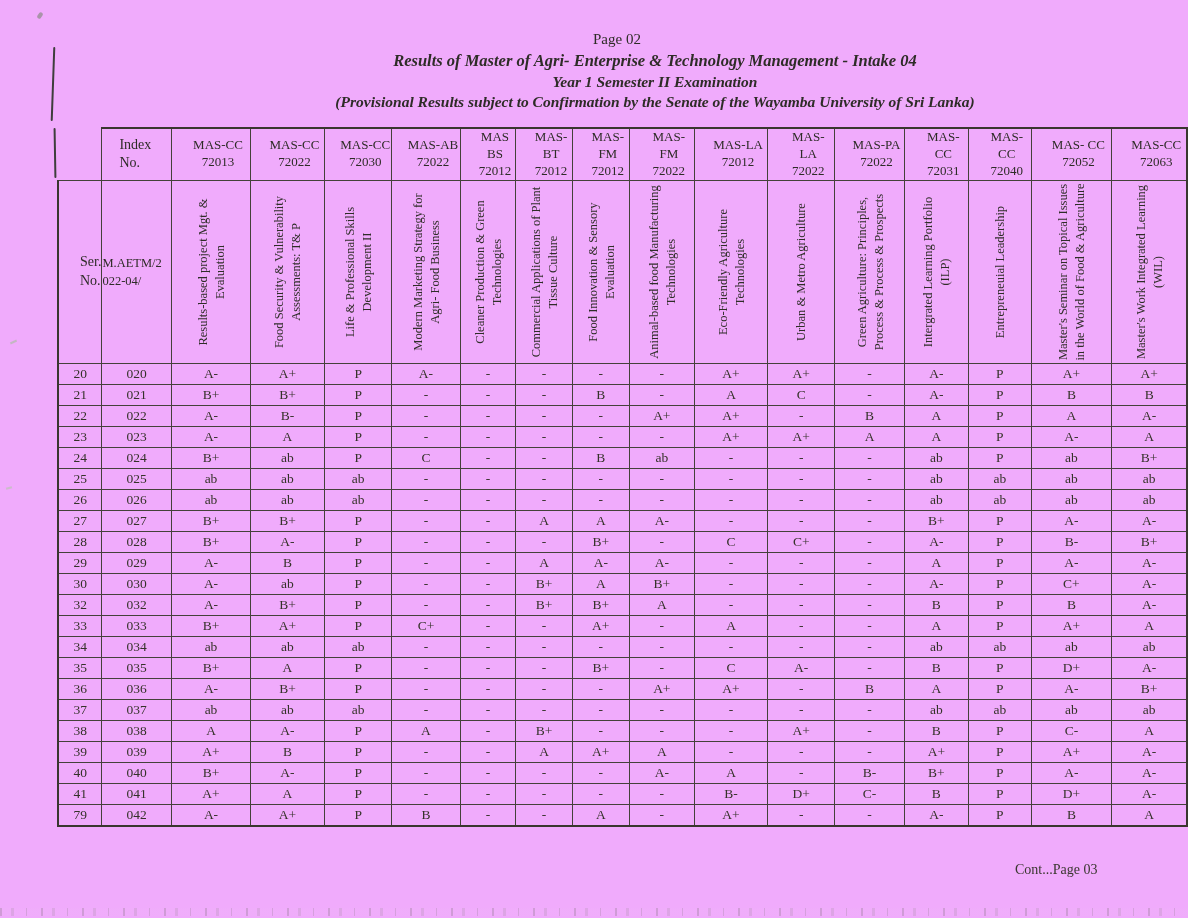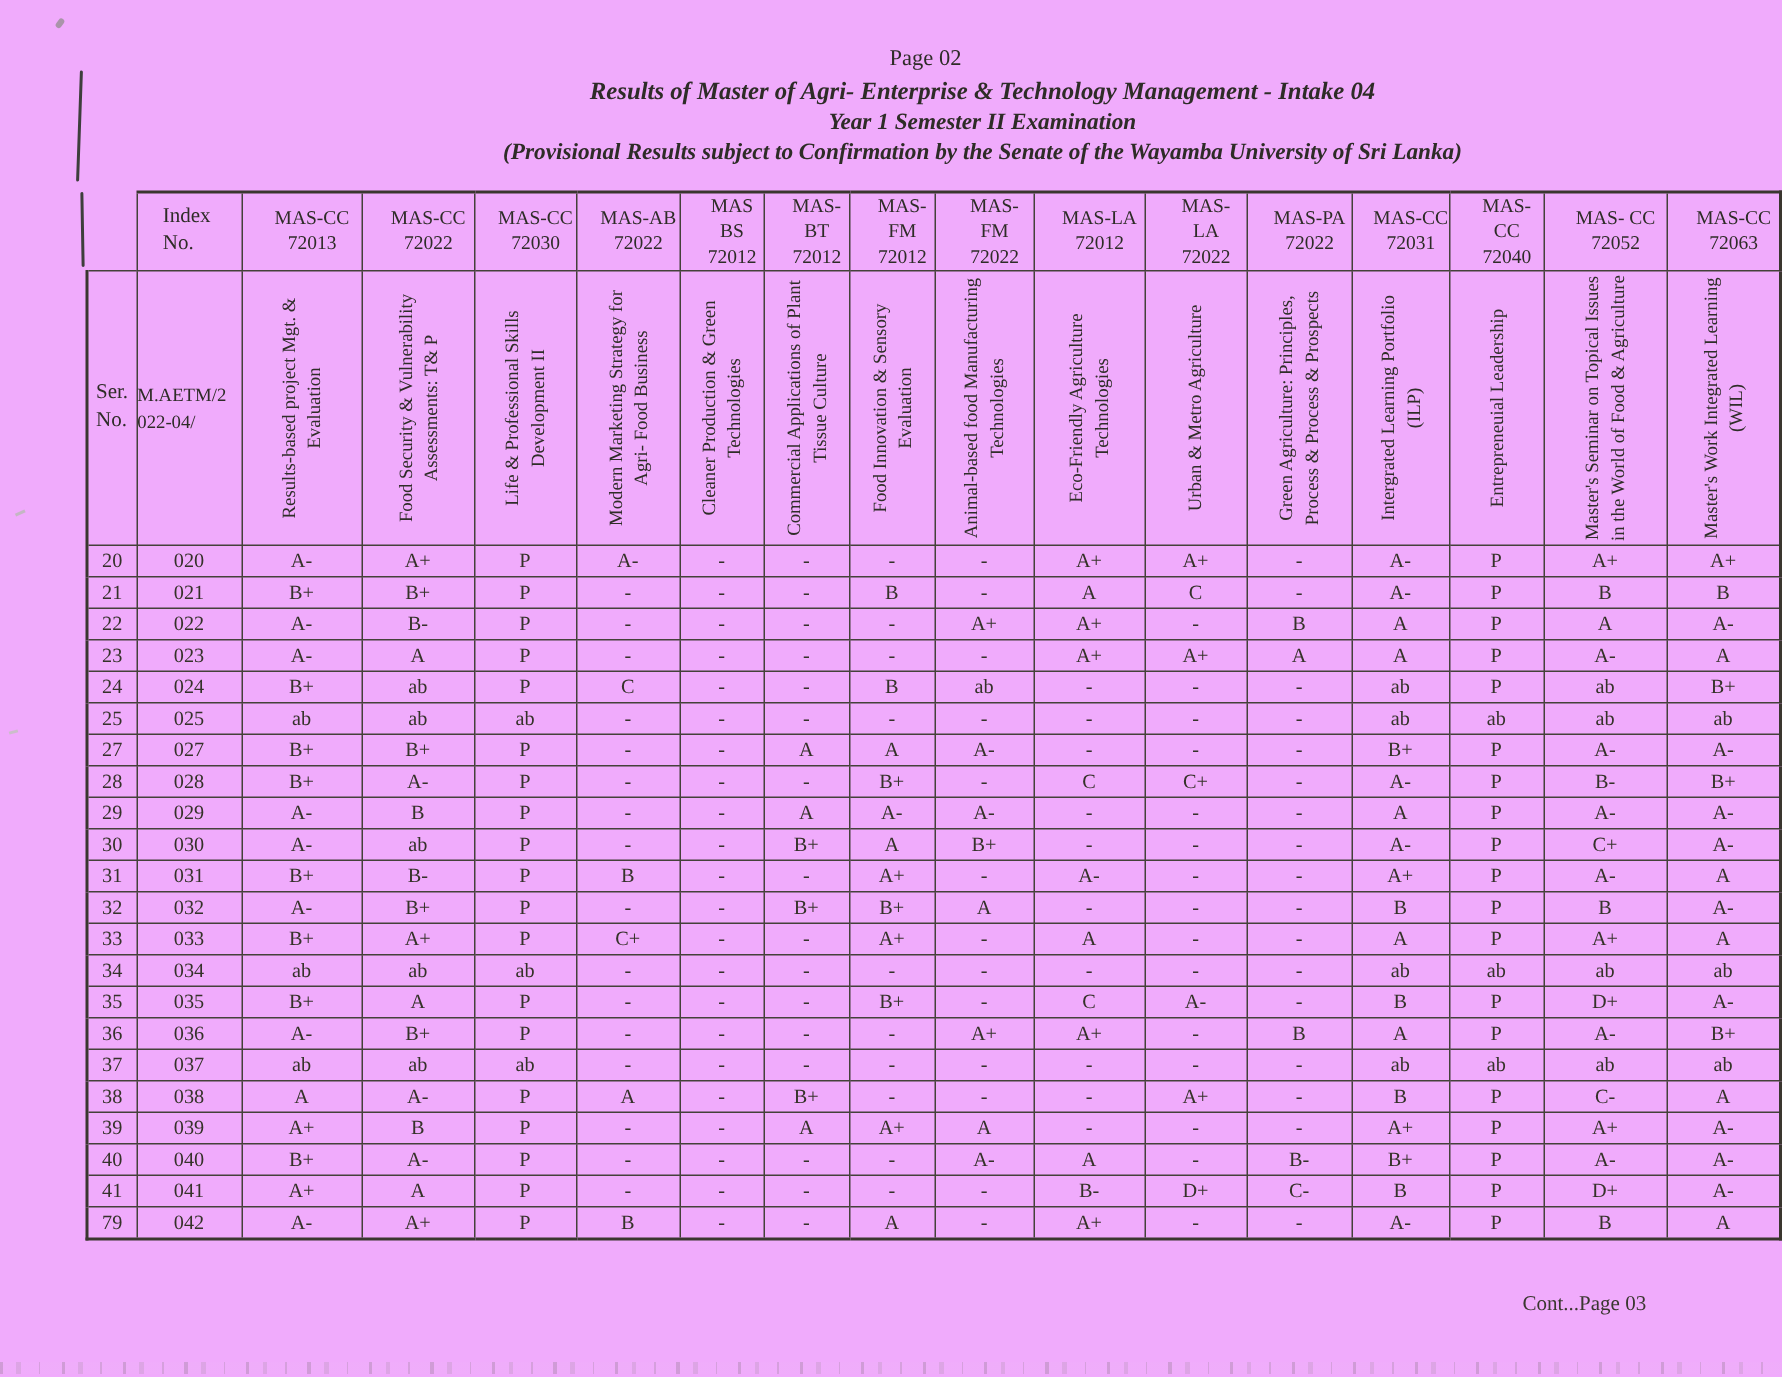--- a/index.html
+++ b/index.html
@@ -16,21 +16,21 @@
   .doc-subtitle { font-size:15.5px; font-style:italic; font-weight:bold; margin-top:2px; }
   .doc-note     { font-size:15.5px; font-style:italic; font-weight:bold; margin-top:2px; }
   
   table.results { position:absolute; left:57px; top:127px; border-collapse:collapse; table-layout:fixed; }
   .results th, .results td { border:1px solid #45413a; padding:0; vertical-align:middle; font-weight:normal; }
   .results th.blank { border:none; background:transparent; }
   tr.codes th { height:42px; font-size:13px; line-height:1.3; text-align:center; border-top:2px solid #3a362f;padding-left:14px; }
   tr.codes th.blank { border-top:none; }
   tr.codes th.idx-hdr { text-align:left; padding-left:17px; font-size:14px; }
   tr.names th { height:182px; position:relative; }
-  th.ser-hdr { text-align:left; padding-left:5px; font-size:14px; line-height:1.35; border-left:2px solid #3a362f; }
+  th.ser-hdr { text-align:left; padding-left:21px; font-size:14px; line-height:1.35; border-left:2px solid #3a362f; }
   th.prefix-hdr { text-align:left; font-size:12.5px; line-height:1.45; }
   .vt {
     position:absolute; top:50%; left:50%;
     transform:translate(-50%,-50%) rotate(-90deg);
     width:178px; text-align:center;
     font-size:12.5px; line-height:1.32; color:#2f2d28;
   }
   tbody td { height:20px; text-align:center; font-size:13.5px; color:#353229; }
   tbody td.ser-cell { border-left:2px solid #3a362f; }
   .col-last { border-right:2px solid #3a362f !important; }
@@ -319,20 +319,39 @@
           <td>-</td>
           <td>-</td>
           <td>-</td>
           <td>-</td>
           <td>ab</td>
           <td>ab</td>
           <td>ab</td>
           <td class="col-last">ab</td>
         </tr>
         <tr>
+          <td class="ser-cell">26</td>
+          <td>026</td>
+          <td>ab</td>
+          <td>ab</td>
+          <td>ab</td>
+          <td>-</td>
+          <td>-</td>
+          <td>-</td>
+          <td>-</td>
+          <td>-</td>
+          <td>-</td>
+          <td>-</td>
+          <td>-</td>
+          <td>ab</td>
+          <td>ab</td>
+          <td>ab</td>
+          <td class="col-last">ab</td>
+        </tr>
+        <tr>
           <td class="ser-cell">27</td>
           <td>027</td>
           <td>B+</td>
           <td>B+</td>
           <td>P</td>
           <td>-</td>
           <td>-</td>
           <td>A</td>
           <td>A</td>
           <td>A-</td>
@@ -393,39 +412,20 @@
           <td>B+</td>
           <td>A</td>
           <td>B+</td>
           <td>-</td>
           <td>-</td>
           <td>-</td>
           <td>A-</td>
           <td>P</td>
           <td>C+</td>
           <td class="col-last">A-</td>
-        </tr>
-        <tr>
-          <td class="ser-cell">31</td>
-          <td>031</td>
-          <td>B+</td>
-          <td>B-</td>
-          <td>P</td>
-          <td>B</td>
-          <td>-</td>
-          <td>-</td>
-          <td>A+</td>
-          <td>-</td>
-          <td>A-</td>
-          <td>-</td>
-          <td>-</td>
-          <td>A+</td>
-          <td>P</td>
-          <td>A-</td>
-          <td class="col-last">A</td>
         </tr>
         <tr>
           <td class="ser-cell">32</td>
           <td>032</td>
           <td>A-</td>
           <td>B+</td>
           <td>P</td>
           <td>-</td>
           <td>-</td>
           <td>B+</td>

